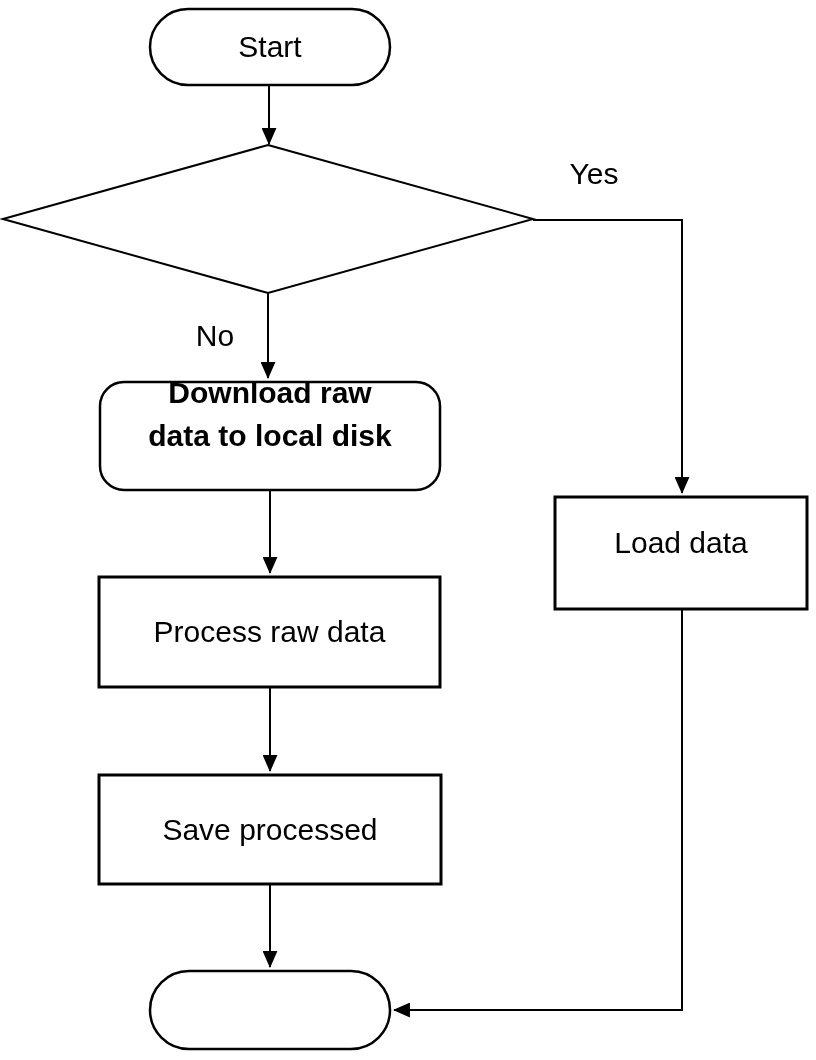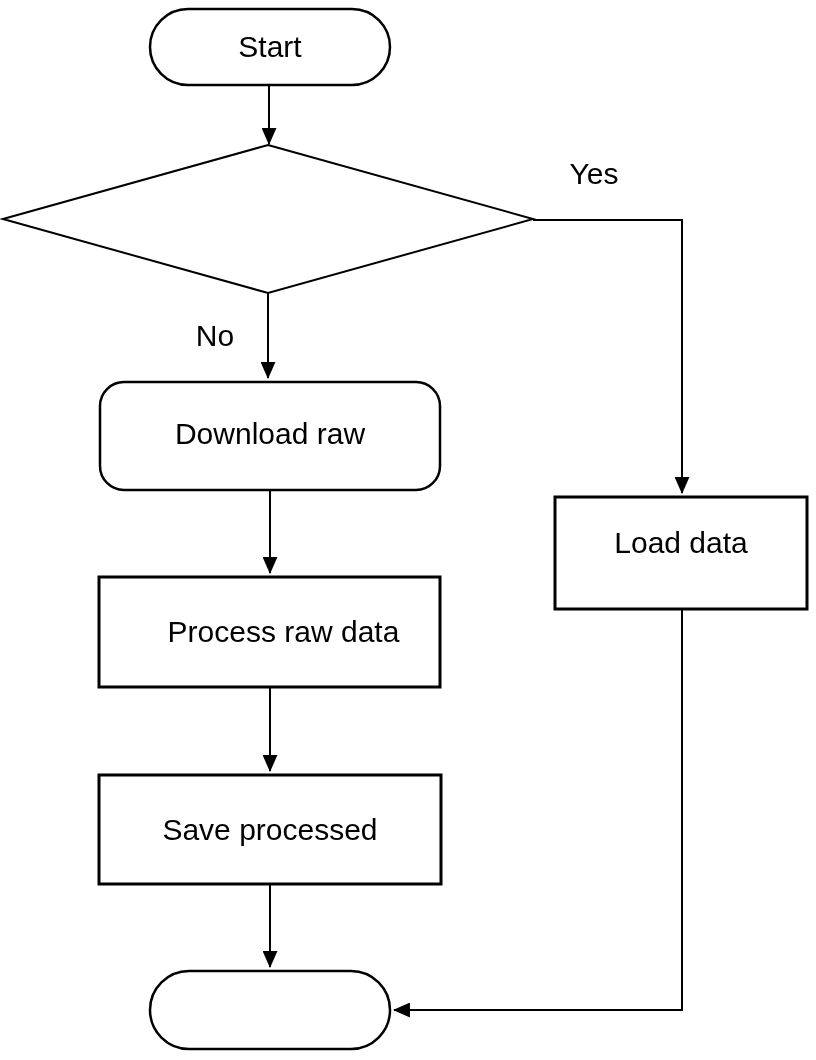--- a/index.html
+++ b/index.html
@@ -72,25 +72,26 @@
       <rect x="555" y="497" width="252" height="112" stroke-width="3"></rect>
       <rect x="150" y="971" width="240" height="78" rx="39" ry="39" stroke-width="2.5"></rect>
     </g>
   </svg>
 
   <div class="label" style="left:150px; top:9px; width:240px; height:76px;">
     <div>Start</div>
   </div>
 
 
-  <div class="label" style="left:100px; top:380px; width:340px; height:108px;">
+  <div class="label" style="left:100px; top:360px; width:340px; height:108px;font-weight:bold;">
     <div>Download raw</div>
+    <div>data to local disk</div>
   </div>
 
-  <div class="label" style="left:99px; top:577px; width:341px; height:110px;padding-left:14px;">
+  <div class="label" style="left:99px; top:577px; width:341px; height:110px;">
     <div>Process raw data</div>
   </div>
 
   <div class="label" style="left:99px; top:775px; width:342px; height:109px;">
     <div>Save processed</div>
   </div>
 
   <div class="label" style="left:555px; top:487px; width:252px; height:112px;">
     <div>Load data</div>
   </div>

